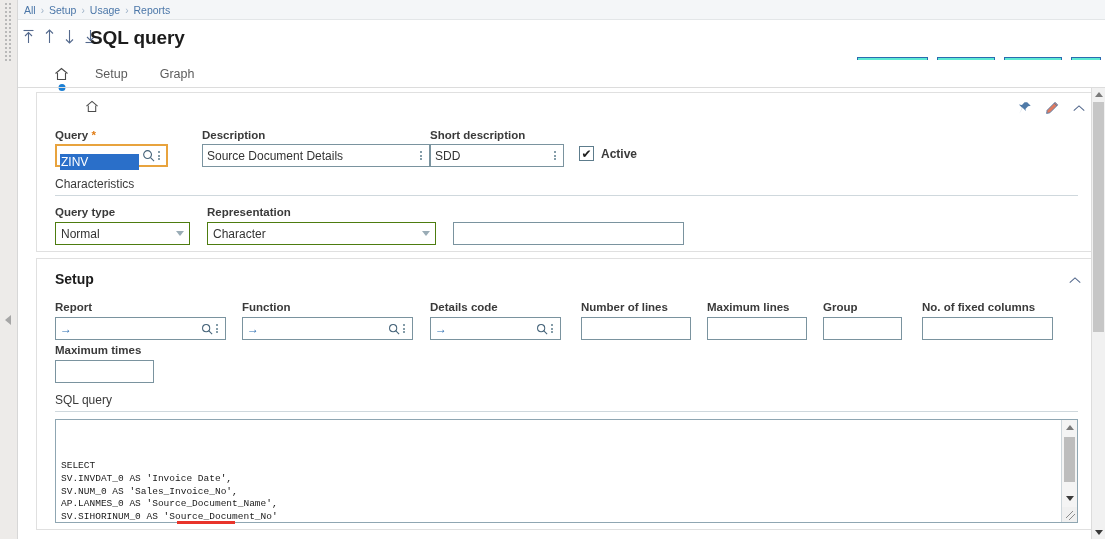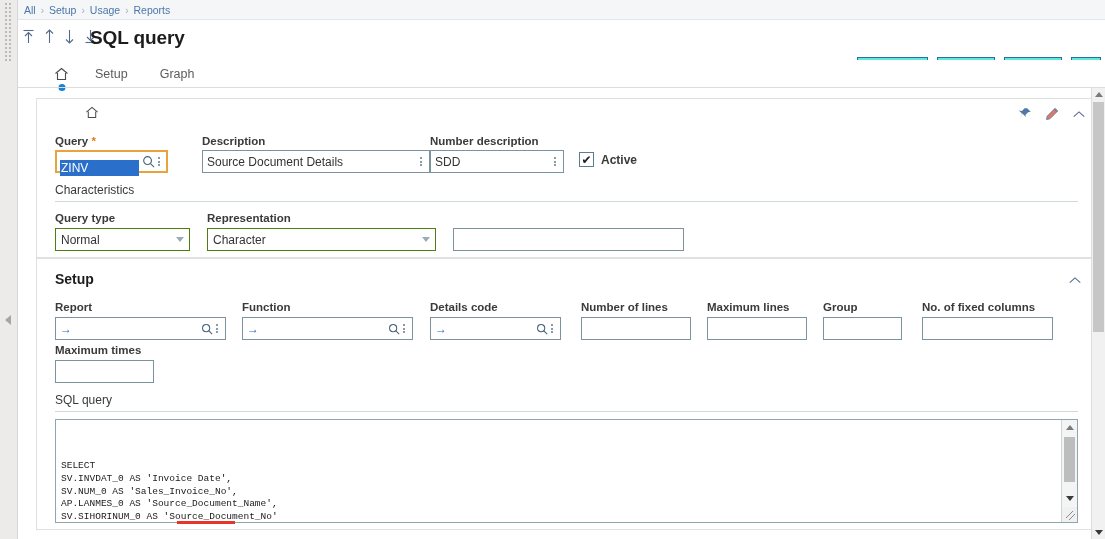--- a/index.html
+++ b/index.html
@@ -251,21 +251,21 @@
           <polyline points="3.5,6 3.5,12.5 11.5,12.5 11.5,6" fill="none" stroke="#4a4a4a" stroke-width="1.1"></polyline>
         </svg>
         <span class="tab-dot"></span>
       </div>
       <div class="tab">Setup</div>
       <div class="tab">Graph</div>
     </div>
   </div>
   <div class="tabs-underline" style="left:0; top:87px; width:1087px;"></div>
 
-  <div class="card" style="top:98px; height:160px;padding-left:32px;">
+  <div class="card" style="top:92px; height:160px;padding-left:32px;">
     <div class="card-head">
       <svg class="home-sm" width="14" height="13" viewBox="0 0 15 14">
         <polyline points="1.5,6.5 7.5,1.5 13.5,6.5" fill="none" stroke="#4a4a4a" stroke-width="1.1"></polyline>
         <polyline points="3.5,6 3.5,12.5 11.5,12.5 11.5,6" fill="none" stroke="#4a4a4a" stroke-width="1.1"></polyline>
       </svg>
       <div class="card-icons">
         <svg width="14" height="14" viewBox="0 0 16 16">
           <path d="M10.5 1.5 L14.5 5.5 L11.5 6 L8.5 9 L9 11.5 L5 7.5 L1.5 14.5 L5 8 L1 4 L4.5 4.5 L7.5 1.5 Z" fill="#4f7aa8"></path>
         </svg>
         <svg width="14" height="14" viewBox="0 0 16 16">
@@ -300,21 +300,21 @@
     <div class="lbl" style="left:165px; top:36px;">Description</div>
     <div class="fld" style="left:165px; top:51px; width:228px;">
       <span class="val">Source Document Details</span>
       <span class="dots3">
           <i></i>
           <i></i>
           <i></i>
         </span>
     </div>
 
-    <div class="lbl" style="left:393px; top:36px;">Number description</div>
+    <div class="lbl" style="left:393px; top:36px;">Short description</div>
     <div class="fld" style="left:393px; top:51px; width:134px;">
       <span class="val">SDD</span>
       <span class="dots3">
           <i></i>
           <i></i>
           <i></i>
         </span>
     </div>
 
     <div class="chk-wrap" style="left:542px; top:53px;">

